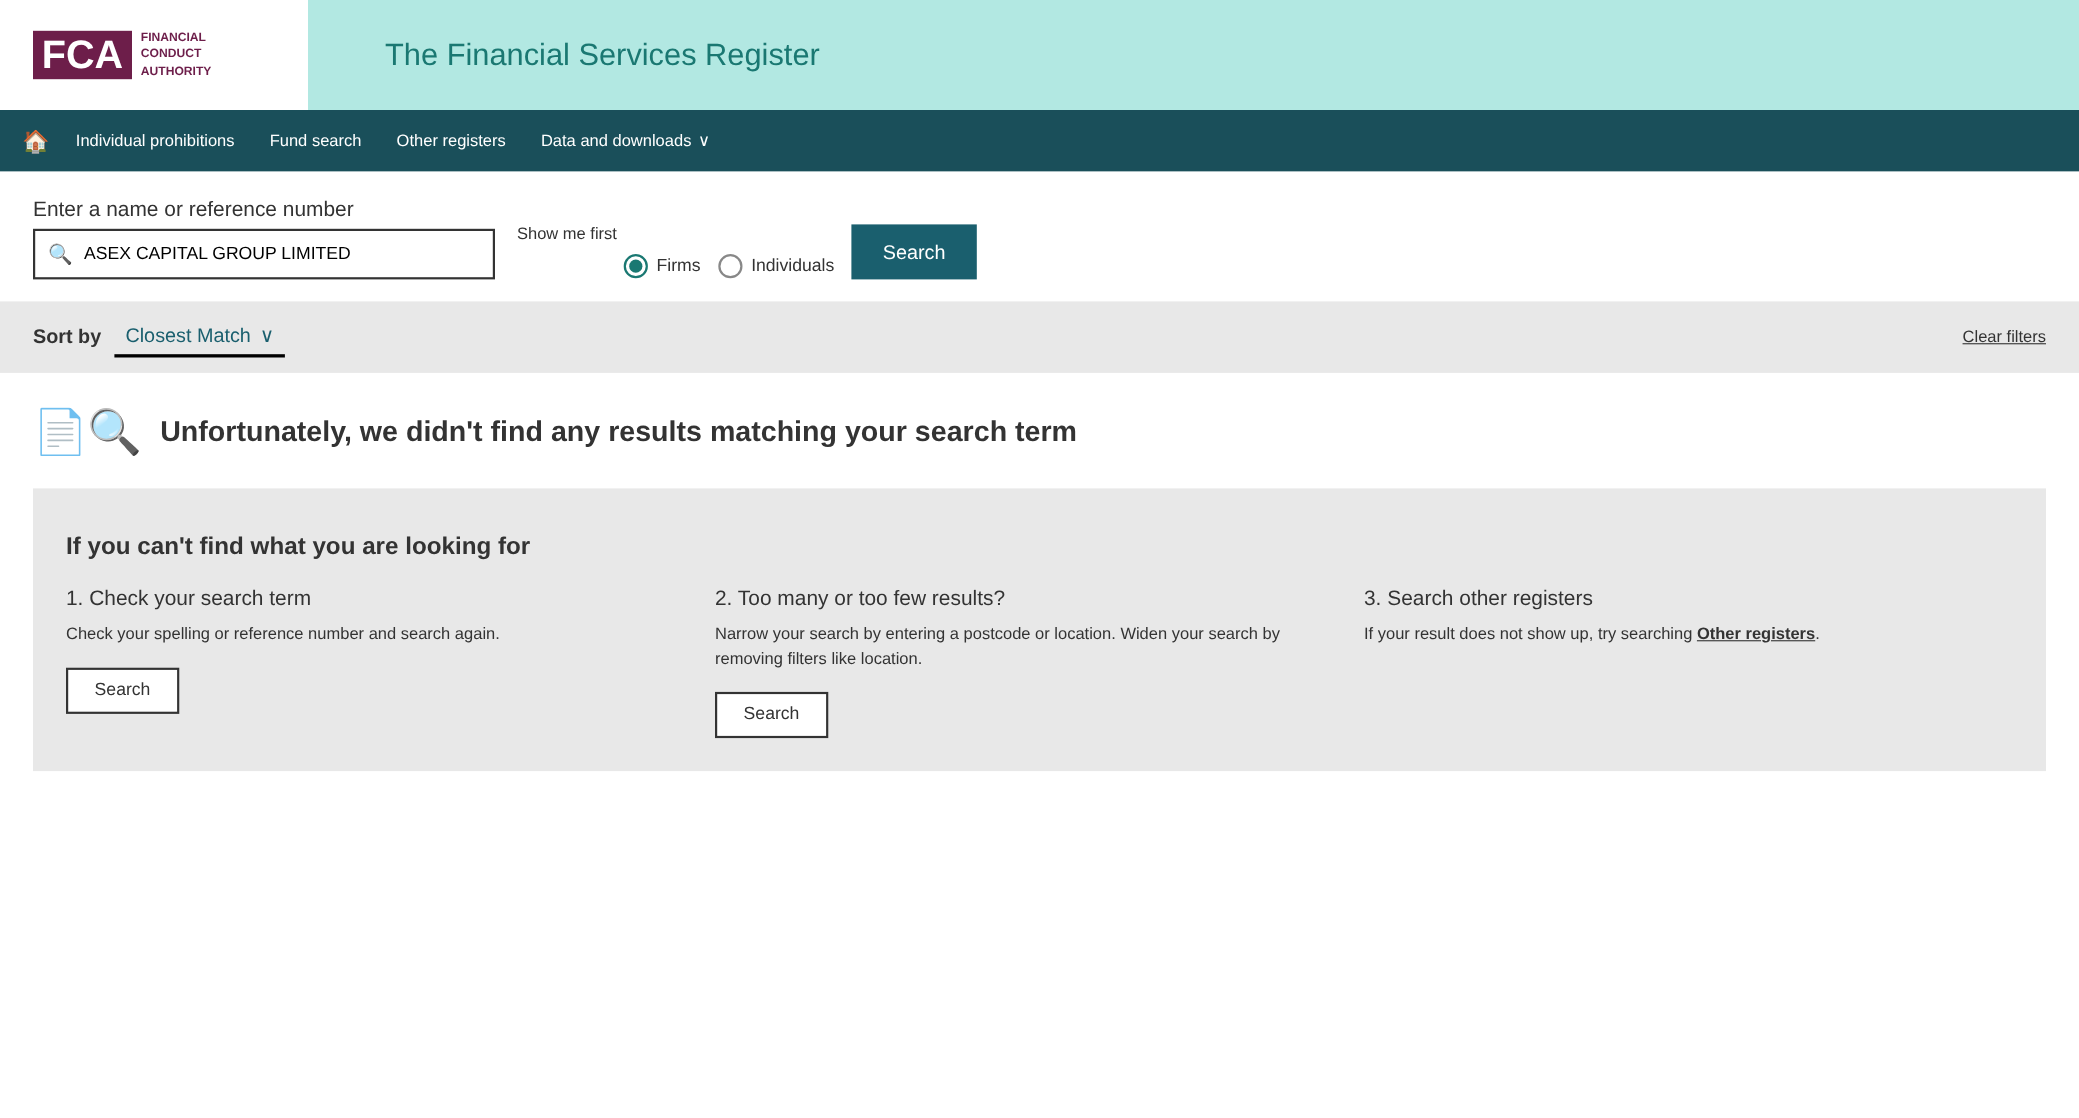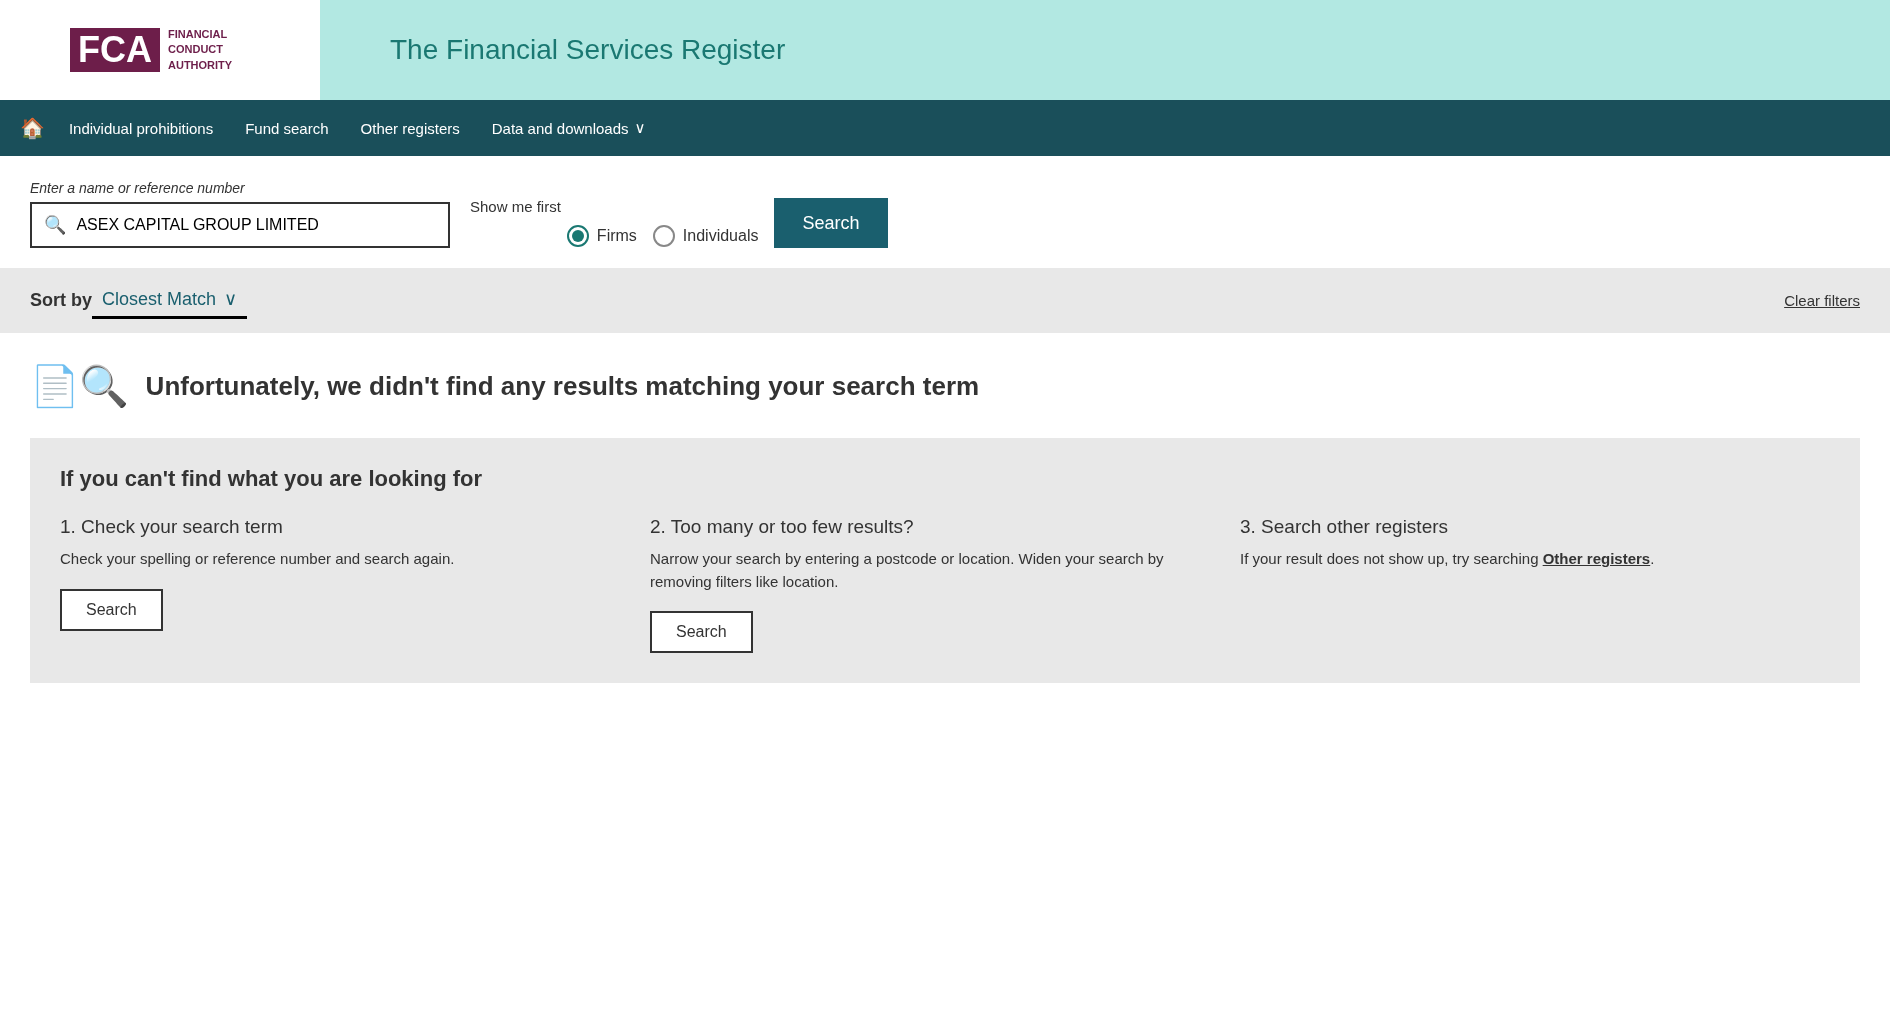--- a/index.html
+++ b/index.html
@@ -5,21 +5,20 @@
     * { box-sizing: border-box; margin: 0; padding: 0; }
     body { font-family: Arial, sans-serif; font-size: 16px; color: #333; background: #fff; }
 
     
     .header-top {
       display: flex;
       align-items: center;
       background: linear-gradient(to right, #fff 0%, #fff 280px, #b2e8e2 280px, #b2e8e2 100%);
       padding: 10px 30px;
       height: 100px;
-      margin-left: 40px;
     }
     .logo-area {
       display: flex;
       align-items: center;
       gap: 14px;
       min-width: 280px;
     }
     .fca-logo {
       display: flex;
       align-items: center;
@@ -81,23 +80,22 @@
       display: flex;
       align-items: flex-end;
       gap: 20px;
     }
     .search-field-group {
       display: flex;
       flex-direction: column;
       gap: 6px;
     }
     .search-label {
-      font-size: 14px;
-      color: #333;
-      font-style: italic;
+      font-size: 19px;
+      color: #333;
     }
     .search-input-wrapper {
       display: flex;
       align-items: center;
       border: 2px solid #333;
       padding: 10px 12px;
       gap: 10px;
       background: #fff;
     }
     .search-input-wrapper.wide { width: 420px; }
@@ -178,21 +176,21 @@
     .sort-bar {
       background: #e8e8e8;
       display: flex;
       align-items: center;
       padding: 14px 30px;
       justify-content: space-between;
     }
     .sort-left {
       display: flex;
       align-items: center;
-      gap: 0;
+      gap: 12px;
       text-align: right;
     }
     .sort-by-label {
       font-size: 18px;
       font-weight: bold;
       color: #333;
     }
     .sort-dropdown {
       display: flex;
       align-items: center;
@@ -225,21 +223,21 @@
       margin-bottom: 28px;
     }
     .no-results-icon {
       font-size: 40px;
       color: #6d1e4a;
     }
 
     
     .help-box {
       background: #e8e8e8;
-      padding: 28px 30px 30px 30px;
+      padding: 40px 30px 30px 30px;
     }
     .help-box-title {
       font-size: 22px;
       font-weight: bold;
       color: #333;
       margin-bottom: 24px;
     }
     .help-columns {
       display: flex;
       gap: 0;

